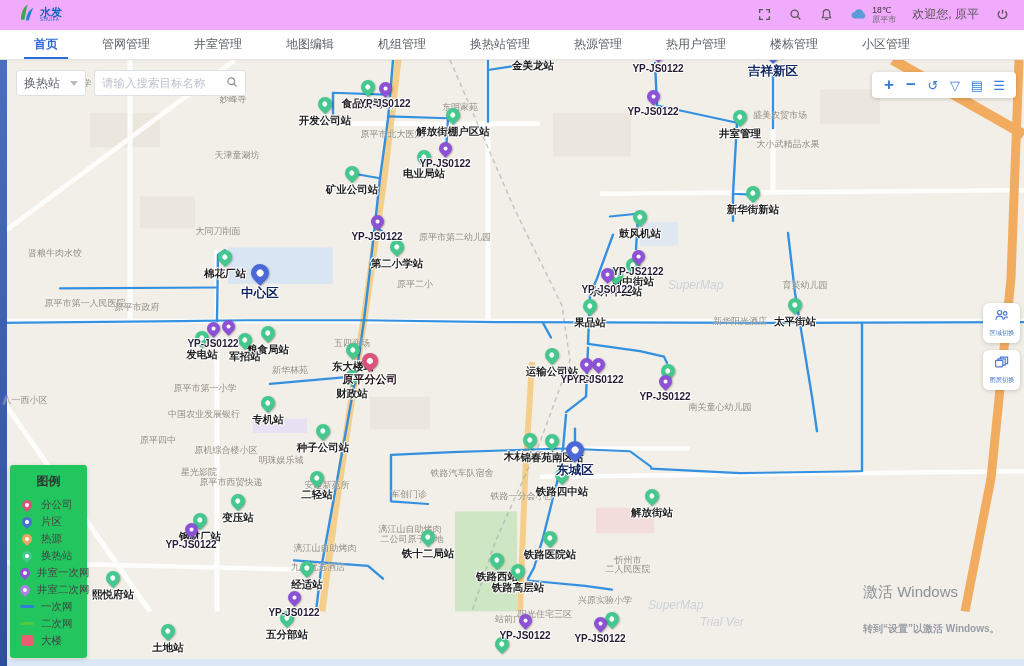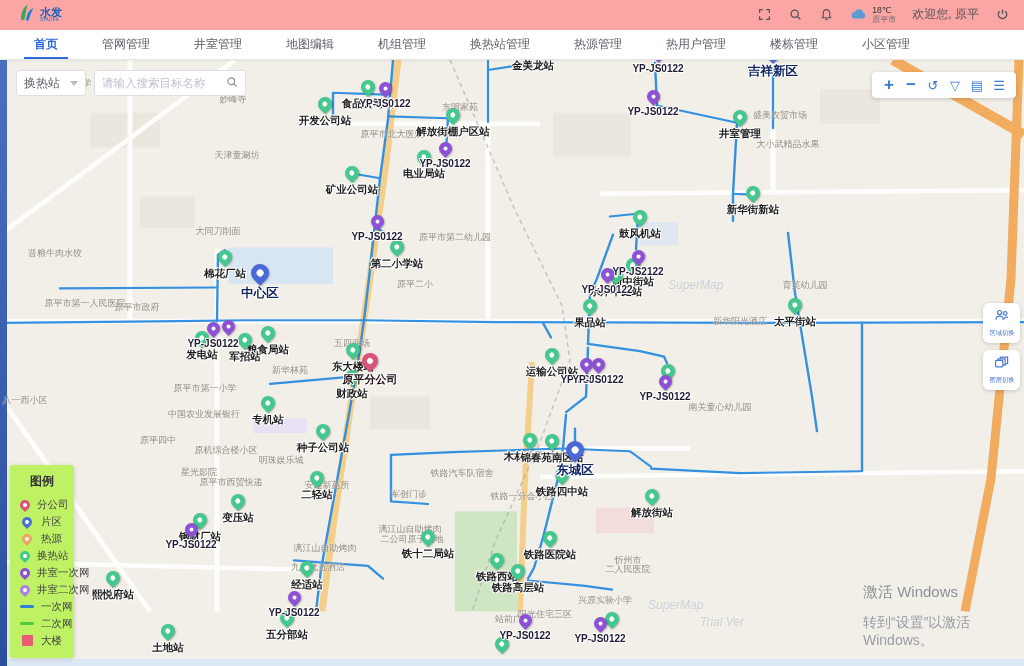--- a/index.html
+++ b/index.html
@@ -1,21 +1,21 @@
 <!DOCTYPE html>
 <html><head>
 <meta charset="utf-8">
 <style>
   * { box-sizing: border-box; margin: 0; padding: 0; }
   html,body { width:1024px; height:666px; overflow:hidden;
     font-family:"Liberation Sans","DejaVu Sans",sans-serif; background:#fff; }
 
   
   .header { height:30px; display:flex; align-items:center; padding:0 14px 0 16px;
-    background:#fca5a5; position:relative; z-index:30;justify-content:center; }
+    background:#f0abfc; position:relative; z-index:30;justify-content:center; }
   .logo-wrap { display:flex; align-items:center; gap:4px; }
   .logo-text { line-height:1; }
   .logo-cn { font-size:11px; font-weight:bold; color:#1565c0; }
   .logo-sub { font-size:4.5px; color:#1565c0; letter-spacing:.5px; }
   .app-title { font-size:13.5px; font-weight:bold; color:#262626; margin-left:10px; }
   .header-right { margin-left:auto; display:flex; align-items:center; gap:16px; }
   .hicon { width:15px; height:15px; display:flex; align-items:center; justify-content:center; color:#555; cursor:pointer; }
   .weather { display:flex; align-items:center; gap:5px; }
   .weather-txt { line-height:1.15; }
   .w-temp { font-size:8.5px; color:#333; }
@@ -82,37 +82,37 @@
   .mc-btn.big { font-size:17px; font-weight:bold; }
 
   
   .sidetools { position:absolute; right:4px; top:243px; z-index:15; }
   .stool { width:37px; height:40px; background:#fff; border-radius:6px; margin-bottom:7px;
     box-shadow:0 1px 4px rgba(0,0,0,.18); display:flex; flex-direction:column; align-items:center;
     justify-content:center; cursor:pointer; }
   .stool .st-label { font-size:7px; color:#4a7ad0; margin-top:2px; transform:scale(.9); white-space:nowrap; }
 
   
-  .legend { position:absolute; left:10px; top:405px; width:64px; background:#bef264;
+  .legend { position:absolute; left:10px; top:405px; width:77px; background:#22c55e;
     border-radius:3px; box-shadow:0 1px 5px rgba(0,0,0,.15); padding:8px 10px 9px; z-index:15; }
   .lg-title { font-size:12px; font-weight:bold; color:#333; text-align:center; margin-bottom:6px; }
   .lg-row { display:flex; align-items:center; gap:7px; height:17px; }
   .lg-ico { width:14px; display:flex; align-items:center; justify-content:center; }
   .lg-pin { width:10px; height:10px; border-radius:50% 50% 50% 0; transform:rotate(-45deg);
     position:relative; }
   .lg-pin::after { content:""; position:absolute; left:50%; top:50%; width:4px; height:4px;
     border-radius:50%; background:#fff; transform:translate(-50%,-50%); }
   .lg-line { width:15px; height:3px; border-radius:2px; }
   .lg-sq { width:11px; height:11px; border-radius:1px; }
   .lg-label { font-size:10.5px; color:#444; white-space:nowrap; }
 
   
   .wm { position:absolute; left:863px; top:523px; z-index:14; color:#8b9097; }
   .wm-1 { font-size:15px; }
-  .wm-2 { font-size:14px; margin-top:12px; color:#989da5; }
+  .wm-2 { font-size:10px; margin-top:20px; color:#989da5;font-weight:bold; }
 </style>
 </head>
 <body>
 
 <div class="header">
   <div class="logo-wrap">
     <span>
       <svg width="20" height="20" viewBox="0 0 24 24">
         <path d="M6 20 C6 10 10 4 14 2 C12 8 12 12 10 20 Z" fill="#3aa84e"></path>
         <path d="M12 21 C13 13 16 8 21 6 C18 11 17 16 15 21 Z" fill="#1f7fd0"></path>

